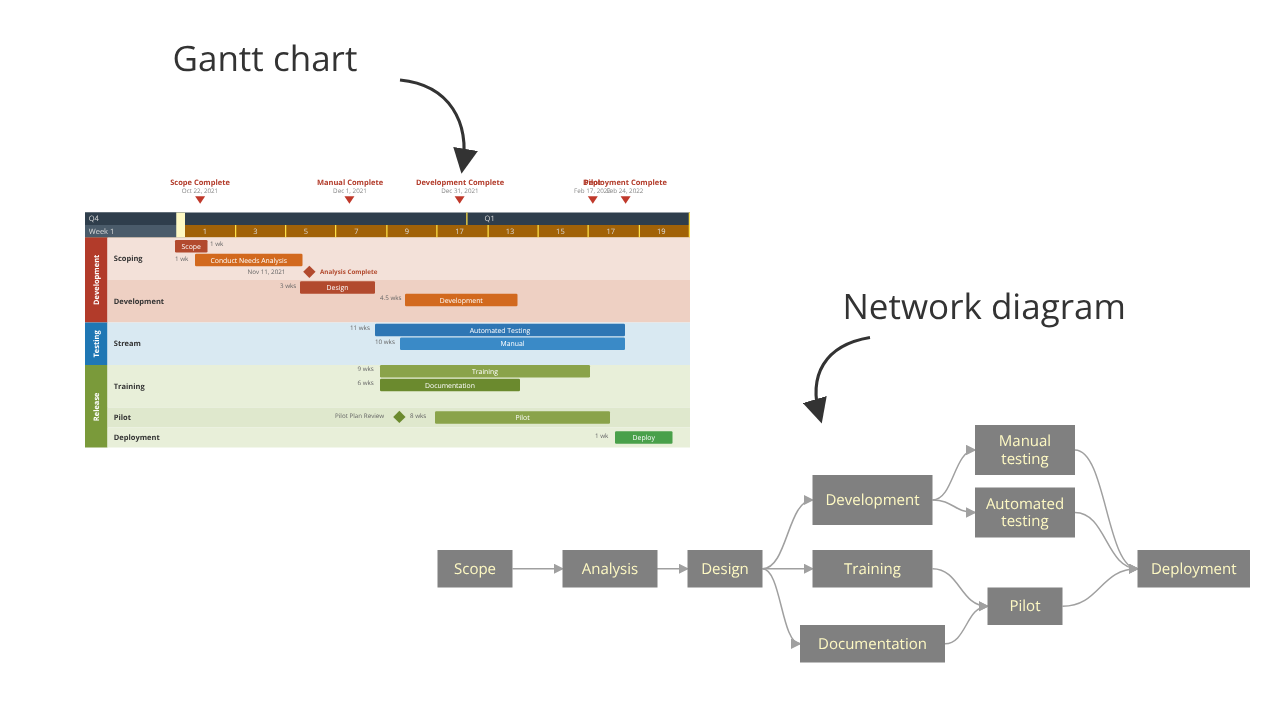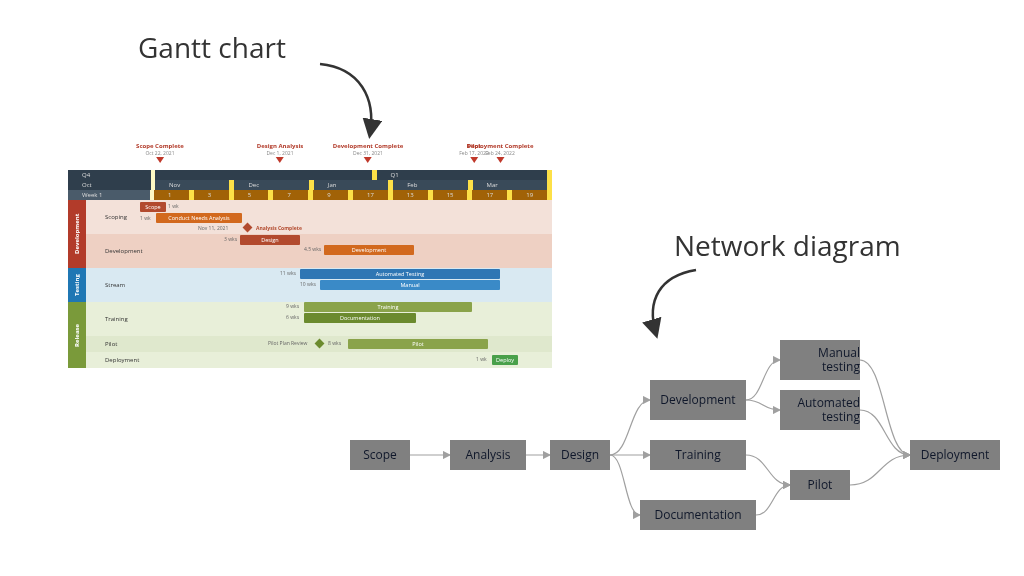--- a/index.html
+++ b/index.html
@@ -10,31 +10,31 @@
   
   .gantt{position:absolute;left:68px;top:142px;width:484px;box-shadow:0 0 0 0 rgba(0,0,0,.05)}
   .ms-row{position:relative;height:28px}
   .ms{position:absolute;top:0;transform:translateX(-50%);text-align:center;font-size:6px;color:#555;white-space:nowrap}
   .ms .lbl{font-weight:700;color:#b23b2a}
   .ms .date{font-size:5px;color:#888}
   .ms .tri{width:0;height:0;margin:1px auto 0;border-left:4px solid transparent;border-right:4px solid transparent;border-top:6px solid #c0392b}
   .time-header{display:flex;flex-direction:column}
   .th-row{display:flex;height:10px;font-size:6px;color:#ddd;background:#394a59}
   .th-row.top{background:#2f3e4c}
-  .th-cell{border-right:5px solid #fde047;box-sizing:border-box;display:flex;align-items:center;padding-left:14px}
-  .th-left{width:72px;background:#2f3e4c;border-right:4px solid #fef9c3;display:flex;align-items:center;padding-left:14px}
+  .th-cell{border-right:1px solid #fde047;box-sizing:border-box;display:flex;align-items:center;padding-left:14px}
+  .th-left{width:72px;background:#2f3e4c;border-right:7px solid #fef9c3;display:flex;align-items:center;padding-left:3px}
   .swimlane{display:flex}
   .sl-header{width:18px;display:flex;align-items:center;justify-content:center;font-size:6px;font-weight:700;color:#fff;writing-mode:vertical-rl;transform:rotate(180deg)}
   .sl-header.dev{background:#b23b2a}
   .sl-header.test{background:#1f77b4}
   .sl-header.rel{background:#7a9a3a}
   .sl-body{flex:1}
   .row{display:flex;align-items:stretch;height:16px;position:relative}
   .row.big{height:34px}
-  .row-label{width:54px;font-size:6px;font-weight:400;display:flex;align-items:center;padding-left:19px;box-sizing:border-box}
+  .row-label{width:54px;font-size:6px;font-weight:700;display:flex;align-items:center;padding-left:5px;box-sizing:border-box}
   .row-canvas{flex:1;position:relative}
   .dev-bg{background:#f3e1d9}
   .test-bg{background:#d9e9f2}
   .rel-bg{background:#e8efd9}
   .dev-bg2{background:#eed0c3}
   .rel-bg2{background:#dfe8cd}
   .bar{position:absolute;top:3px;height:10px;font-size:5.5px;color:#fff;display:flex;align-items:center;justify-content:center;border-radius:1px;white-space:nowrap}
   .bar.dark-orange{background:#b24a2e}
   .bar.orange{background:#d2691e}
   .bar.blue{background:#2e76b4}
@@ -43,21 +43,21 @@
   .bar.olive-dark{background:#6b8a2e}
   .bar.green{background:#49a04a}
   .tiny{position:absolute;font-size:5px;color:#666;white-space:nowrap}
   .diamond{position:absolute;width:7px;height:7px;transform:rotate(45deg)}
   .diamond.orange{background:#b24a2e}
   .diamond.blue{background:#2e76b4}
   .diamond.olive{background:#6b8a2e}
 
   
   .net{position:absolute;left:350px;top:340px;width:660px;height:220px}
-  .node{position:absolute;background:#808080;color:#0f172a;font-size:12px;display:flex;align-items:center;justify-content:center;text-align:right;line-height:1.15}
+  .node{position:absolute;background:#808080;color:#fef9c3;font-size:12px;display:flex;align-items:center;justify-content:center;text-align:center;line-height:1.15}
   .net-svg{position:absolute;left:0;top:0}
 </style>
 </head>
 <body>
 
 <div class="stage">
 
   <div class="title" style="left:674px;top:226px">Network diagram</div>
   <div class="title" style="left:138px;top:28px">Gantt chart</div>
 
@@ -80,21 +80,21 @@
 
   <div class="gantt">
 
     <div class="ms-row">
       <div class="ms" style="left:92px">
           <div class="lbl">Scope Complete</div>
           <div class="date">Oct 22, 2021</div>
           <div class="tri"></div>
         </div>
       <div class="ms" style="left:212px">
-          <div class="lbl">Design Analysis</div>
+          <div class="lbl">Manual Complete</div>
           <div class="date">Dec 1, 2021</div>
           <div class="tri"></div>
         </div>
       <div class="ms" style="left:300px">
           <div class="lbl">Development Complete</div>
           <div class="date">Dec 31, 2021</div>
           <div class="tri"></div>
         </div>
       <div class="ms" style="left:406px">
           <div class="lbl">Pilot</div>
@@ -106,28 +106,20 @@
           <div class="date">Feb 24, 2022</div>
           <div class="tri"></div>
         </div>
     </div>
 
     <div class="time-header">
       <div class="th-row top">
         <div class="th-left">Q4</div>
         <div class="th-cell" style="width:230px"></div>
         <div class="th-cell" style="width:182px">Q1</div>
-      </div>
-      <div class="th-row">
-        <div class="th-left">Oct</div>
-        <div class="th-cell" style="width:82px">Nov</div>
-        <div class="th-cell" style="width:82px">Dec</div>
-        <div class="th-cell" style="width:82px">Jan</div>
-        <div class="th-cell" style="width:82px">Feb</div>
-        <div class="th-cell" style="width:82px">Mar</div>
       </div>
       <div class="th-row" style="background:#a16207">
         <div class="th-left" style="background:#4a5b6a">Week 1</div>
         <div class="th-cell" style="width:41px">1</div>
         <div class="th-cell" style="width:41px">3</div>
         <div class="th-cell" style="width:41px">5</div>
         <div class="th-cell" style="width:41px">7</div>
         <div class="th-cell" style="width:41px">9</div>
         <div class="th-cell" style="width:41px">17</div>
         <div class="th-cell" style="width:41px">13</div>
@@ -197,21 +189,21 @@
             <span class="tiny" style="left:128px;top:4px">Pilot Plan Review</span>
             <div class="diamond olive" style="left:176px;top:4px"></div>
             <span class="tiny" style="left:188px;top:4px">8 wks</span>
             <div class="bar olive" style="left:208px;top:3px;width:140px">Pilot</div>
           </div>
         </div>
         <div class="row rel-bg">
           <div class="row-label">Deployment</div>
           <div class="row-canvas">
             <span class="tiny" style="left:336px;top:4px">1 wk</span>
-            <div class="bar green" style="left:352px;top:3px;width:26px">Deploy</div>
+            <div class="bar green" style="left:352px;top:3px;width:46px">Deploy</div>
           </div>
         </div>
       </div>
     </div>
   </div>
 
   <div class="net">
     <svg class="net-svg" width="660" height="220">
       <defs>
           <marker id="na" markerWidth="7" markerHeight="7" refX="6" refY="3.5" orient="auto">

